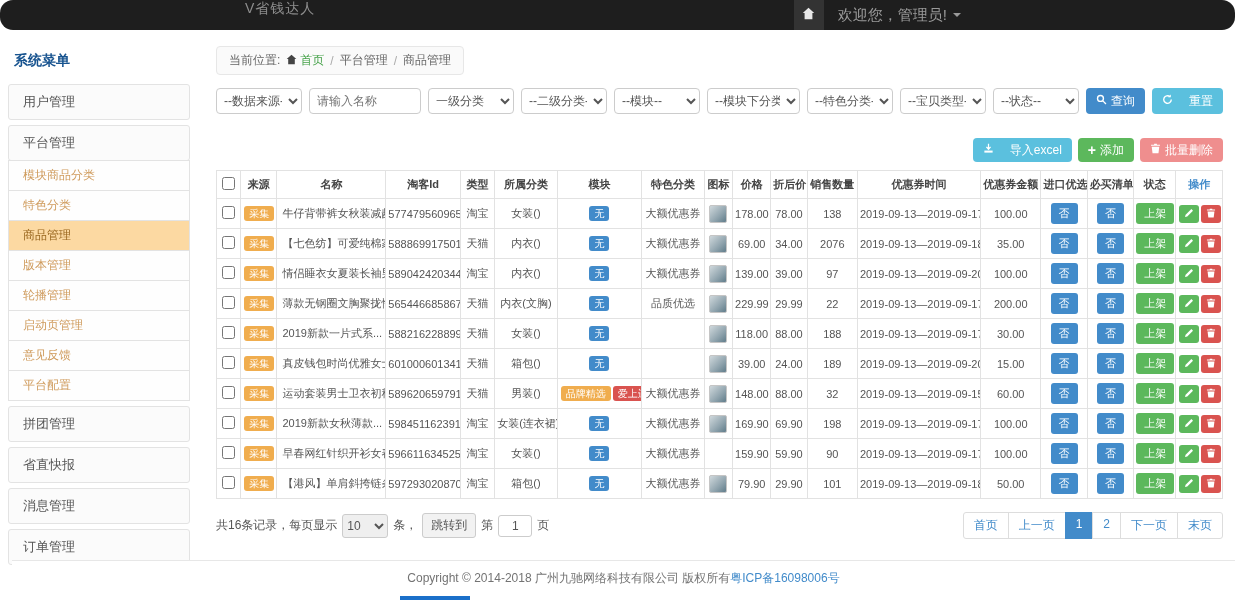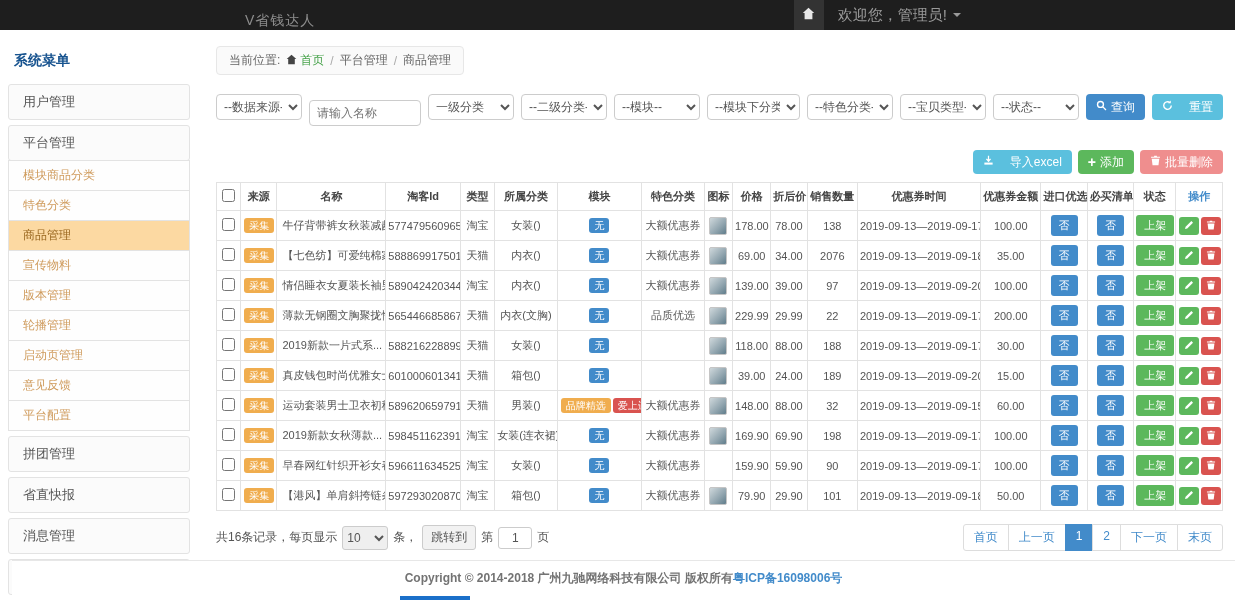--- a/index.html
+++ b/index.html
@@ -1,20 +1,20 @@
 <!DOCTYPE html>
 <html><head>
 <meta charset="utf-8">
 <style>
   * { box-sizing: border-box; margin: 0; padding: 0; font-family: "Liberation Sans", "DejaVu Sans", sans-serif; }
   html,body { width:1235px; height:600px; }
   body { position:relative; overflow:hidden; background:#fff; }
 
   
-  .topbar { height:30px; background:#1e1e1e; display:flex; align-items:flex-end; }
+  .topbar { height:30px; background:#1e1e1e; display:flex; align-items:flex-start;border-radius:13px; }
   .topbar-title { color:#8d8d8d; font-size:14px; margin-left:245px; letter-spacing:1px; }
   .topbar-right { margin-left:auto; margin-right:260px; display:flex; align-items:center; height:100%; }
   .home-btn { width:30px; height:100%; background:#333; display:flex; align-items:center; justify-content:center; cursor:pointer; }
   .welcome { color:#9a9a9a; font-size:15px; padding:0 14px; display:flex; align-items:center; gap:6px; cursor:pointer; }
   .caret-down { width:0; height:0; border-left:4px solid transparent; border-right:4px solid transparent; border-top:4px solid #9a9a9a; }
 
   
   .layout { display:flex; align-items:flex-start; }
 
   
@@ -30,21 +30,21 @@
   .main { flex:1; min-width:0; padding:16px 12px 0 26px; }
 
   .breadcrumb { display:inline-flex; align-items:center; gap:6px; background:#fafafa; border:1px solid #e7e7e7; border-radius:4px; padding:5px 12px; font-size:12px; color:#666; }
   .breadcrumb .home-link { color:#44a148; cursor:pointer; display:inline-flex; align-items:center; gap:3px; }
   .breadcrumb .sep { color:#aaa; }
 
   
   .filter-bar { margin-top:13px; display:flex; align-items:center; gap:7px; flex-wrap:nowrap; }
   .filter-holder { display:contents; }
   .filter-bar select { height:26px; min-width:86px; font-size:12px; color:#555; border:1px solid #ccc; border-radius:4px; background:#fff; padding:0 3px; }
-  .filter-bar input[type=text] { height:26px; width:112px; font-size:12px; color:#555; border:1px solid #ccc; border-radius:4px; padding:0 7px;margin-top:12px; }
+  .filter-bar input[type=text] { height:26px; width:112px; font-size:12px; color:#555; border:1px solid #ccc; border-radius:4px; padding:0 7px; }
   .btn { height:26px; border:none; border-radius:4px; color:#fff; font-size:12px; padding:0 10px; display:inline-flex; align-items:center; gap:4px; cursor:pointer; white-space:nowrap; }
   .btn.blue { background:#428bca; }
   .btn.teal { background:#5bc0de;gap:16px; }
   .btn.green { background:#5cb85c; }
   .btn.pink { background:#ef8e8e; }
   .btn .plus { font-size:14px; font-weight:bold; line-height:1; }
 
   
   .action-bar { margin-top:24px; display:flex; justify-content:flex-end; gap:6px; }
   .action-bar .btn { height:24px; font-size:12px; }
@@ -78,21 +78,21 @@
   .pager-left select { height:24px; width:46px; border:1px solid #ccc; border-radius:3px; color:#555; font-size:12px; }
   .pager-left input { height:22px; width:34px; border:1px solid #ccc; border-radius:3px; text-align:center; font-size:12px; color:#555; }
   .jump-btn { border:1px solid #ccc; background:#f2f2f2; color:#555; border-radius:3px; padding:3px 8px; font-size:12px; cursor:pointer; }
   .pagination { display:flex; }
   .page-btn { border:1px solid #ddd; background:#fff; color:#428bca; padding:4px 10px; margin-left:-1px; font-size:12px; text-decoration:none; cursor:pointer; }
   .page-btn:first-child { border-radius:3px 0 0 3px; margin-left:0; }
   .page-btn:last-child { border-radius:0 3px 3px 0; }
   .page-btn.active { background:#428bca; border-color:#428bca; color:#fff; }
 
   
-  .footer { position:absolute; left:12px; right:0; bottom:0; background:#fff; border-top:1px solid #e7e7e7; text-align:center; padding:9px 0 13px; font-size:12px; color:#737373; z-index:3;font-weight:bold; }
+  .footer { position:absolute; left:12px; right:0; bottom:0; background:#fff; border-top:1px solid #e7e7e7; text-align:center; padding:9px 0 13px; font-size:12px; color:#737373; z-index:3; }
   .footer .icp { color:#428bca; cursor:pointer; }
 
   .bottom-thumb { position:absolute; left:400px; bottom:0; width:70px; height:4px; background:#1a6fc9; z-index:6; }
 </style>
 </head>
 <body>
 
 <div class="topbar">
   <span class="topbar-title">V省钱达人</span>
   <div class="topbar-right">
@@ -113,21 +113,20 @@
 <div class="layout">
 
   <aside class="sidebar">
     <div class="side-title">系统菜单</div>
     <nav>
         <div class="side-item top">用户管理</div>
         <div class="side-item top">平台管理</div>
         <div class="side-item sub">模块商品分类</div>
         <div class="side-item sub">特色分类</div>
         <div class="side-item sub active">商品管理</div>
-        <div class="side-item sub">宣传物料</div>
         <div class="side-item sub">版本管理</div>
         <div class="side-item sub">轮播管理</div>
         <div class="side-item sub">启动页管理</div>
         <div class="side-item sub">意见反馈</div>
         <div class="side-item sub">平台配置</div>
         <div class="side-item top">拼团管理</div>
         <div class="side-item top">省直快报</div>
         <div class="side-item top">消息管理</div>
         <div class="side-item top">订单管理</div>
       </nav>

